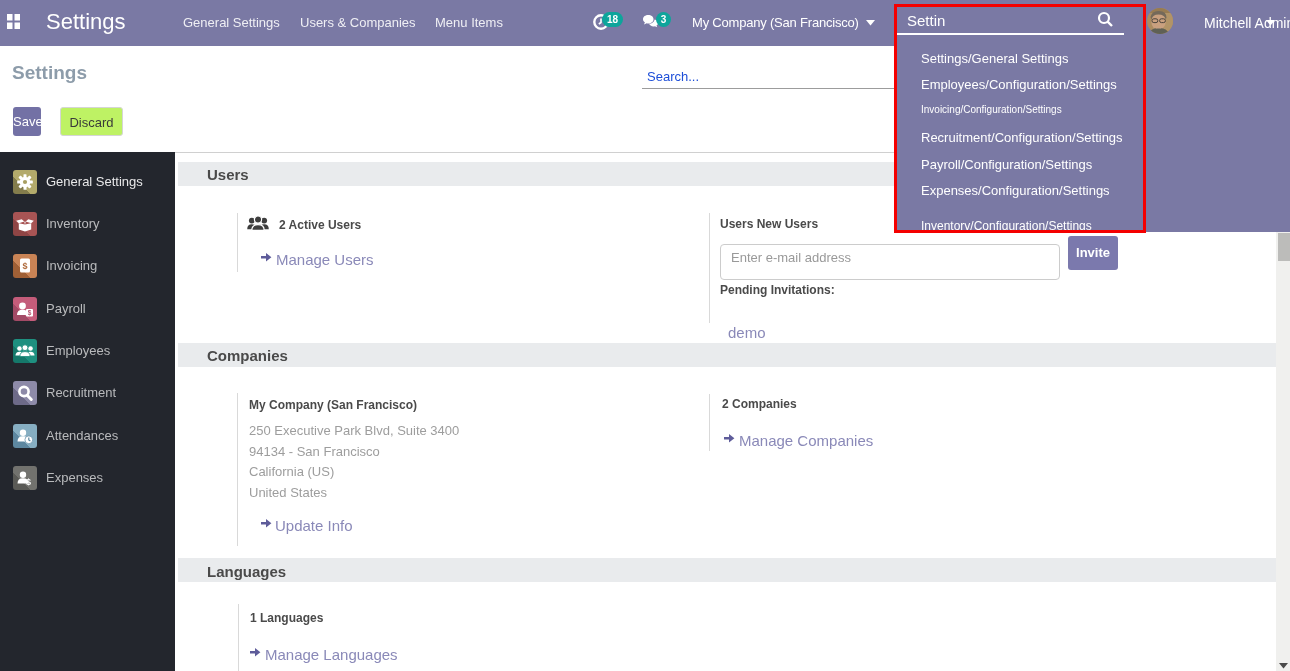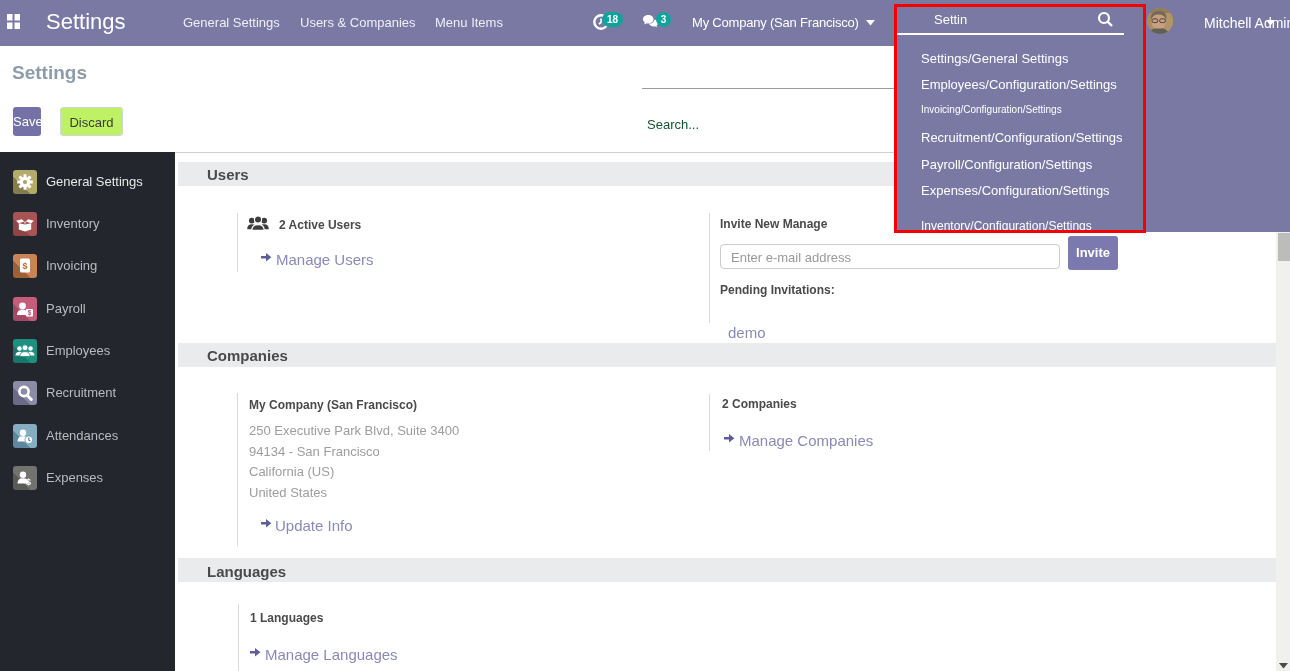--- a/index.html
+++ b/index.html
@@ -81,39 +81,39 @@
       <rect x="12.6" y="10.8" width="5.8" height="3.8" rx="1.8" fill="none" stroke="#4a443c" stroke-width="1"></rect>
       <path d="M1.5 26 Q4.5 19.5 11.5 20 Q19.5 19.5 22.5 26 Z" fill="#5f6055"></path>
       <path d="M8.5 18.5 Q11.5 20.5 14.5 18.5 L14 20.5 H9 Z" fill="#caa183"></path>
     </g>
   </svg>
   <div class="txt white" style="left:1179px; top:15px; font-size:14px;margin-left:25px;">Mitchell Admin</div>
   <svg class="abs" style="left:1266px; top:20px;" width="9" height="6" viewBox="0 0 9 6">
     <path d="M0 0h9L4.5 5.5z" fill="#fff"></path>
   </svg>
 
-  <div class="txt white z11" style="left:907px; top:12px; font-size:13px;margin-left:27px;">Settin</div>
+  <div class="txt white z11" style="left:907px; top:12px; font-size:15px;">Settin</div>
   <svg class="abs z11" style="left:1097px; top:11px;" width="17" height="17" viewBox="0 0 17 17">
     <circle cx="7" cy="7" r="5" fill="none" stroke="#fff" stroke-width="2.2"></circle>
     <path d="M10.6 10.6 L15 15" stroke="#fff" stroke-width="2.4"></path>
   </svg>
   <div class="abs z11" style="left:897px; top:33px; width:227px; height:1.5px; background:#fff;"></div>
   <div class="txt white z11" style="left:921px; top:50.5px; font-size:13px;">Settings/General Settings</div>
   <div class="txt white z11" style="left:921px; top:77px; font-size:13px;">Employees/Configuration/Settings</div>
   <div class="txt white z11" style="left:921px; top:103.5px; font-size:10px;">Invoicing/Configuration/Settings</div>
   <div class="txt white z11" style="left:921px; top:130px; font-size:13px;">Recruitment/Configuration/Settings</div>
   <div class="txt white z11" style="left:921px; top:156.5px; font-size:13px;">Payroll/Configuration/Settings</div>
   <div class="txt white z11" style="left:921px; top:183px; font-size:13px;">Expenses/Configuration/Settings</div>
   <div class="txt white z11" style="left:921px; top:219px; font-size:12px;">Inventory/Configuration/Settings</div>
   <div id="redbox" class="abs"></div>
 
   <div class="txt" style="left:12px; top:62px; font-size:19px; font-weight:bold; color:#8d9caa;">Settings</div>
   <div class="btn" style="left:13px; top:107px; width:28px; height:29px; line-height:29px; background:#7371a5; color:#fff;">Save</div>
   <div class="btn" style="left:60px; top:107px; width:63px; height:29px; line-height:29px; background:#bef264; border:1px solid #d5d5d5; color:#3a3a3a;">Discard</div>
-  <div class="txt" style="left:647px; top:69px; font-size:13px; color:#14532d;margin-top:48px;">Search...</div>
+  <div class="txt" style="left:647px; top:69px; font-size:13px; color:#1d4ed8;">Search...</div>
   <div class="abs" style="left:642px; top:88px; width:252px; height:1px; background:#9c9c9c;"></div>
   <div class="abs" style="left:0px; top:152px; width:1290px; height:1px; background:#d0d0d0;"></div>
 
   <div id="sidebar" class="abs"></div>
 
   <div class="appicon" style="top:170px; background:linear-gradient(45deg,#837c4c 36%,#b3aa6b 36.5%);">
     <svg width="24" height="24" viewBox="0 0 24 24">
       <g fill="#fff" transform="translate(12,12)">
         <circle r="5.3"></circle>
         <g>
@@ -227,22 +227,22 @@
       <path d="M4.8 15.4 Q4.8 9.6 11 9.6 Q17.2 9.6 17.2 15.4 Z" stroke="#fff" stroke-width="1.2"></path>
     </g>
   </svg>
   <div class="txt boldtxt" style="left:279px; top:218px;">2 Active Users</div>
   <svg class="abs" style="left:261px; top:252px;" width="11" height="11" viewBox="0 0 11 11">
     <path d="M0 3.9 h5 V0.9 L10.4 5.2 L5 9.5 V6.5 H0 Z" fill="#5e5c9a"></path>
   </svg>
   <div class="txt link" style="left:276px; top:251px;">Manage Users</div>
 
   <div class="vline" style="left:709px; top:213px; height:110px;"></div>
-  <div class="txt boldtxt" style="left:720px; top:217px;">Invite New Manage</div>
-  <div class="abs" style="left:720px; top:244px; width:340px; height:25px; border:1px solid #ccc; border-radius:4px;">
+  <div class="txt boldtxt" style="left:720px; top:217px;">Users New Users</div>
+  <div class="abs" style="left:720px; top:244px; width:340px; height:36px; border:1px solid #ccc; border-radius:4px;">
     <div class="txt" style="left:10px; top:5px; font-size:13px; color:#999;">Enter e-mail address</div>
   </div>
   <div class="btn" style="left:1068px; top:236px; width:50px; height:34px; line-height:34px; background:#7b79ad; color:#fff; font-weight:bold;">Invite</div>
   <div class="txt boldtxt" style="left:720px; top:283px;">Pending Invitations:</div>
   <div class="txt link" style="left:728px; top:304px;margin-top:20px;">demo</div>
 
   <div class="band" style="top:342.5px;"></div>
   <div class="txt bandtxt" style="left:207px; top:347px;">Companies</div>
 
   <div class="vline" style="left:237px; top:393px; height:153px;"></div>

